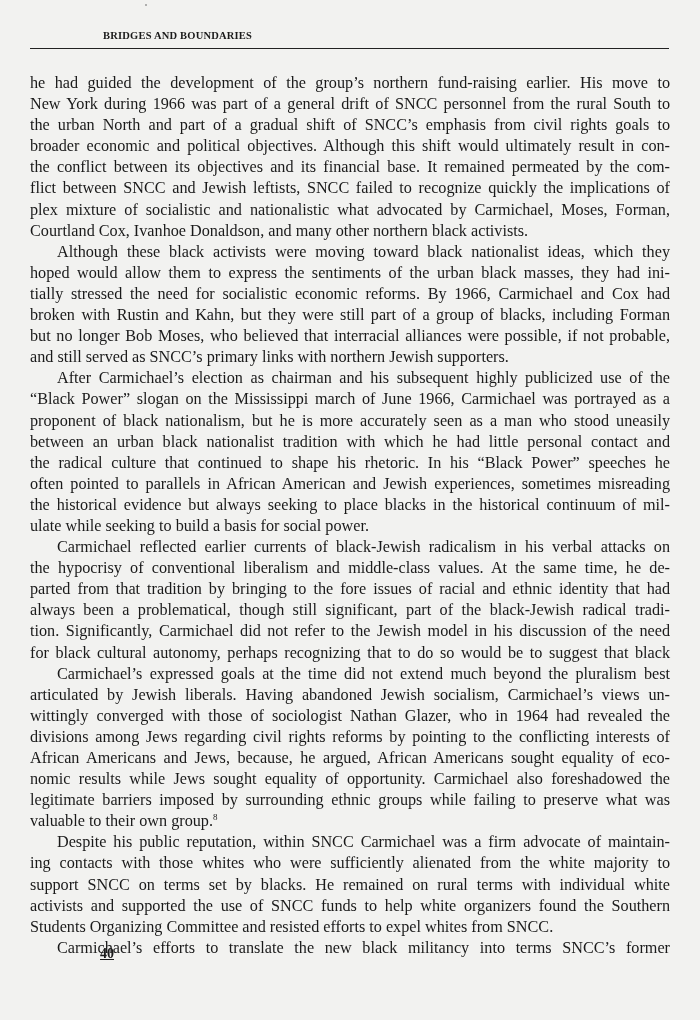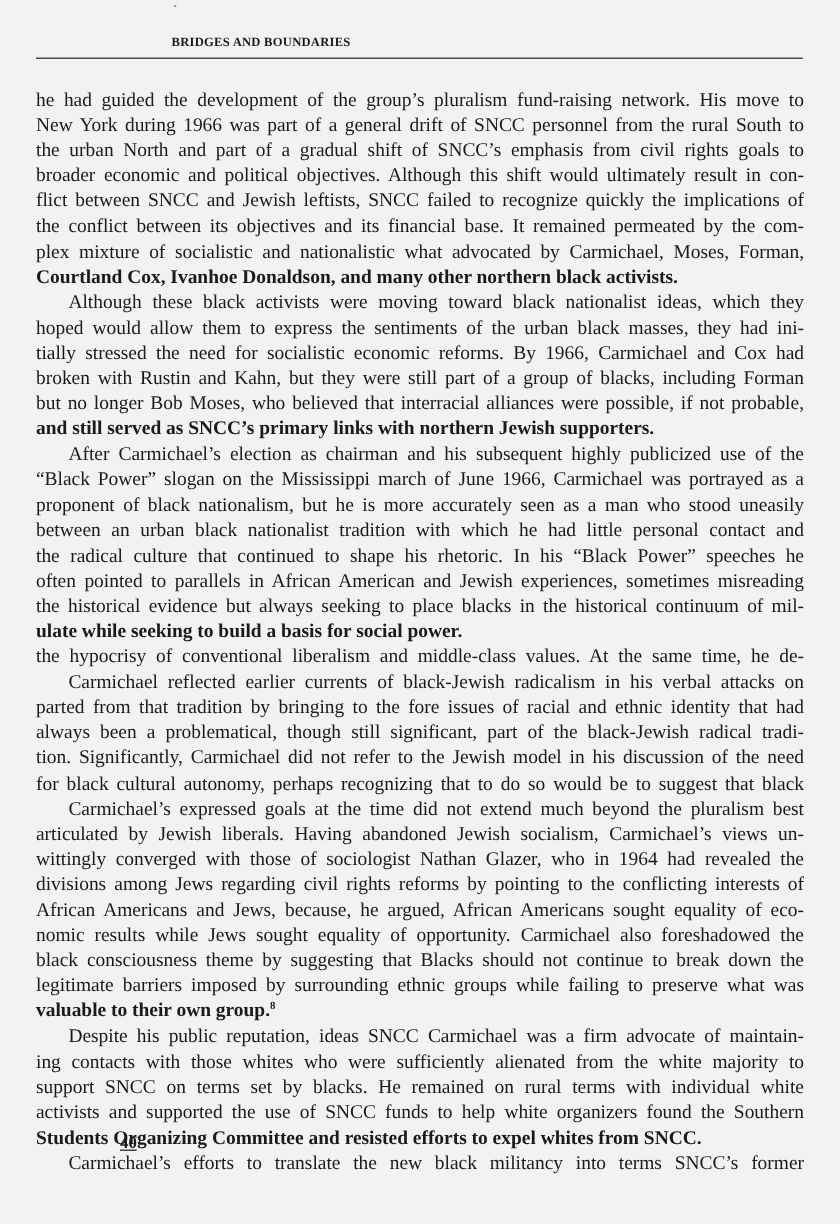--- a/index.html
+++ b/index.html
@@ -7,36 +7,35 @@
       width: 700px; height: 1020px; overflow: hidden;
       background: #f2f2f0;
       font-family: "Liberation Serif", "DejaVu Serif", serif;
       color: #1a1a1a;
       position: relative;
     }
     .running-head {
       position: absolute; left: 103px; top: 30px;
       font-size: 10.5px; font-weight: bold; letter-spacing: 0.2px;
       color: #1a1a1a;
-      margin-left: 40px;
     }
     .head-rule {
       position: absolute; left: 30px; top: 48px; width: 639px; height: 0;
       border-top: 1.4px solid #222;
     }
     .body-text {
       position: absolute; left: 30px; top: 73px; width: 640px;
       font-size: 16.2px; line-height: 21.1px;
     }
     .line {
       display: block; white-space: nowrap;
       text-align: justify; text-align-last: justify;
       height: 21.1px;
     }
-    .line.last { text-align-last: left; font-weight: bold; }
+    .line.last { text-align-last: left; }
     .line.indent { padding-left: 27px; }
     sup { font-size: 9px; line-height: 0; vertical-align: 6px; }
     .folio {
       position: absolute; left: 100px; top: 946px;
       font-size: 14px; font-weight: bold; text-decoration: underline;
     }
     .speck {
       position: absolute; left: 145px; top: 4px; width: 2px; height: 2px;
       background: #999; border-radius: 1px;
     }
@@ -44,26 +43,26 @@
 </head>
 <body>
 
 <div class="speck"></div>
 
 <div class="running-head">BRIDGES AND BOUNDARIES</div>
 <div class="head-rule"></div>
 
 <div class="body-text" id="body-text">
     <div>
-      <span class="line"><span>he had guided the development of the group’s pluralism fund-raising network. His move to</span></span>
+      <span class="line"><span>he had guided the development of the group’s northern fund-raising earlier. His move to</span></span>
       <span class="line"><span>New York during 1966 was part of a general drift of SNCC personnel from the rural South to</span></span>
       <span class="line"><span>the urban North and part of a gradual shift of SNCC’s emphasis from civil rights goals to</span></span>
       <span class="line"><span>broader economic and political objectives. Although this shift would ultimately result in con-</span></span>
+      <span class="line"><span>the conflict between its objectives and its financial base. It remained permeated by the com-</span></span>
       <span class="line"><span>flict between SNCC and Jewish leftists, SNCC failed to recognize quickly the implications of</span></span>
-      <span class="line"><span>the conflict between its objectives and its financial base. It remained permeated by the com-</span></span>
       <span class="line"><span>plex mixture of socialistic and nationalistic what advocated by Carmichael, Moses, Forman,</span></span>
       <span class="line last"><span>Courtland Cox, Ivanhoe Donaldson, and many other northern black activists.</span></span>
     </div>
     <div>
       <span class="line indent"><span>Although these black activists were moving toward black nationalist ideas, which they</span></span>
       <span class="line"><span>hoped would allow them to express the sentiments of the urban black masses, they had ini-</span></span>
       <span class="line"><span>tially stressed the need for socialistic economic reforms. By 1966, Carmichael and Cox had</span></span>
       <span class="line"><span>broken with Rustin and Kahn, but they were still part of a group of blacks, including Forman</span></span>
       <span class="line"><span>but no longer Bob Moses, who believed that interracial alliances were possible, if not probable,</span></span>
       <span class="line last"><span>and still served as SNCC’s primary links with northern Jewish supporters.</span></span>
@@ -72,40 +71,39 @@
       <span class="line indent"><span>After Carmichael’s election as chairman and his subsequent highly publicized use of the</span></span>
       <span class="line"><span>“Black Power” slogan on the Mississippi march of June 1966, Carmichael was portrayed as a</span></span>
       <span class="line"><span>proponent of black nationalism, but he is more accurately seen as a man who stood uneasily</span></span>
       <span class="line"><span>between an urban black nationalist tradition with which he had little personal contact and</span></span>
       <span class="line"><span>the radical culture that continued to shape his rhetoric. In his “Black Power” speeches he</span></span>
       <span class="line"><span>often pointed to parallels in African American and Jewish experiences, sometimes misreading</span></span>
       <span class="line"><span>the historical evidence but always seeking to place blacks in the historical continuum of mil-</span></span>
       <span class="line last"><span>ulate while seeking to build a basis for social power.</span></span>
     </div>
     <div>
+      <span class="line indent"><span>Carmichael reflected earlier currents of black-Jewish radicalism in his verbal attacks on</span></span>
       <span class="line"><span>the hypocrisy of conventional liberalism and middle-class values. At the same time, he de-</span></span>
-      <span class="line indent"><span>Carmichael reflected earlier currents of black-Jewish radicalism in his verbal attacks on</span></span>
       <span class="line"><span>parted from that tradition by bringing to the fore issues of racial and ethnic identity that had</span></span>
       <span class="line"><span>always been a problematical, though still significant, part of the black-Jewish radical tradi-</span></span>
       <span class="line"><span>tion. Significantly, Carmichael did not refer to the Jewish model in his discussion of the need</span></span>
       <span class="line"><span>for black cultural autonomy, perhaps recognizing that to do so would be to suggest that black</span></span>
     </div>
     <div>
       <span class="line indent"><span>Carmichael’s expressed goals at the time did not extend much beyond the pluralism best</span></span>
       <span class="line"><span>articulated by Jewish liberals. Having abandoned Jewish socialism, Carmichael’s views un-</span></span>
       <span class="line"><span>wittingly converged with those of sociologist Nathan Glazer, who in 1964 had revealed the</span></span>
       <span class="line"><span>divisions among Jews regarding civil rights reforms by pointing to the conflicting interests of</span></span>
       <span class="line"><span>African Americans and Jews, because, he argued, African Americans sought equality of eco-</span></span>
       <span class="line"><span>nomic results while Jews sought equality of opportunity. Carmichael also foreshadowed the</span></span>
-      <span class="line"><span>black consciousness theme by suggesting that Blacks should not continue to break down the</span></span>
       <span class="line"><span>legitimate barriers imposed by surrounding ethnic groups while failing to preserve what was</span></span>
       <span class="line last"><span>valuable to their own group.</span><sup>8</sup></span>
     </div>
     <div>
-      <span class="line indent"><span>Despite his public reputation, ideas SNCC Carmichael was a firm advocate of maintain-</span></span>
+      <span class="line indent"><span>Despite his public reputation, within SNCC Carmichael was a firm advocate of maintain-</span></span>
       <span class="line"><span>ing contacts with those whites who were sufficiently alienated from the white majority to</span></span>
       <span class="line"><span>support SNCC on terms set by blacks. He remained on rural terms with individual white</span></span>
       <span class="line"><span>activists and supported the use of SNCC funds to help white organizers found the Southern</span></span>
       <span class="line last"><span>Students Organizing Committee and resisted efforts to expel whites from SNCC.</span></span>
     </div>
     <div>
       <span class="line indent"><span>Carmichael’s efforts to translate the new black militancy into terms SNCC’s former</span></span>
     </div>
   </div>
 

